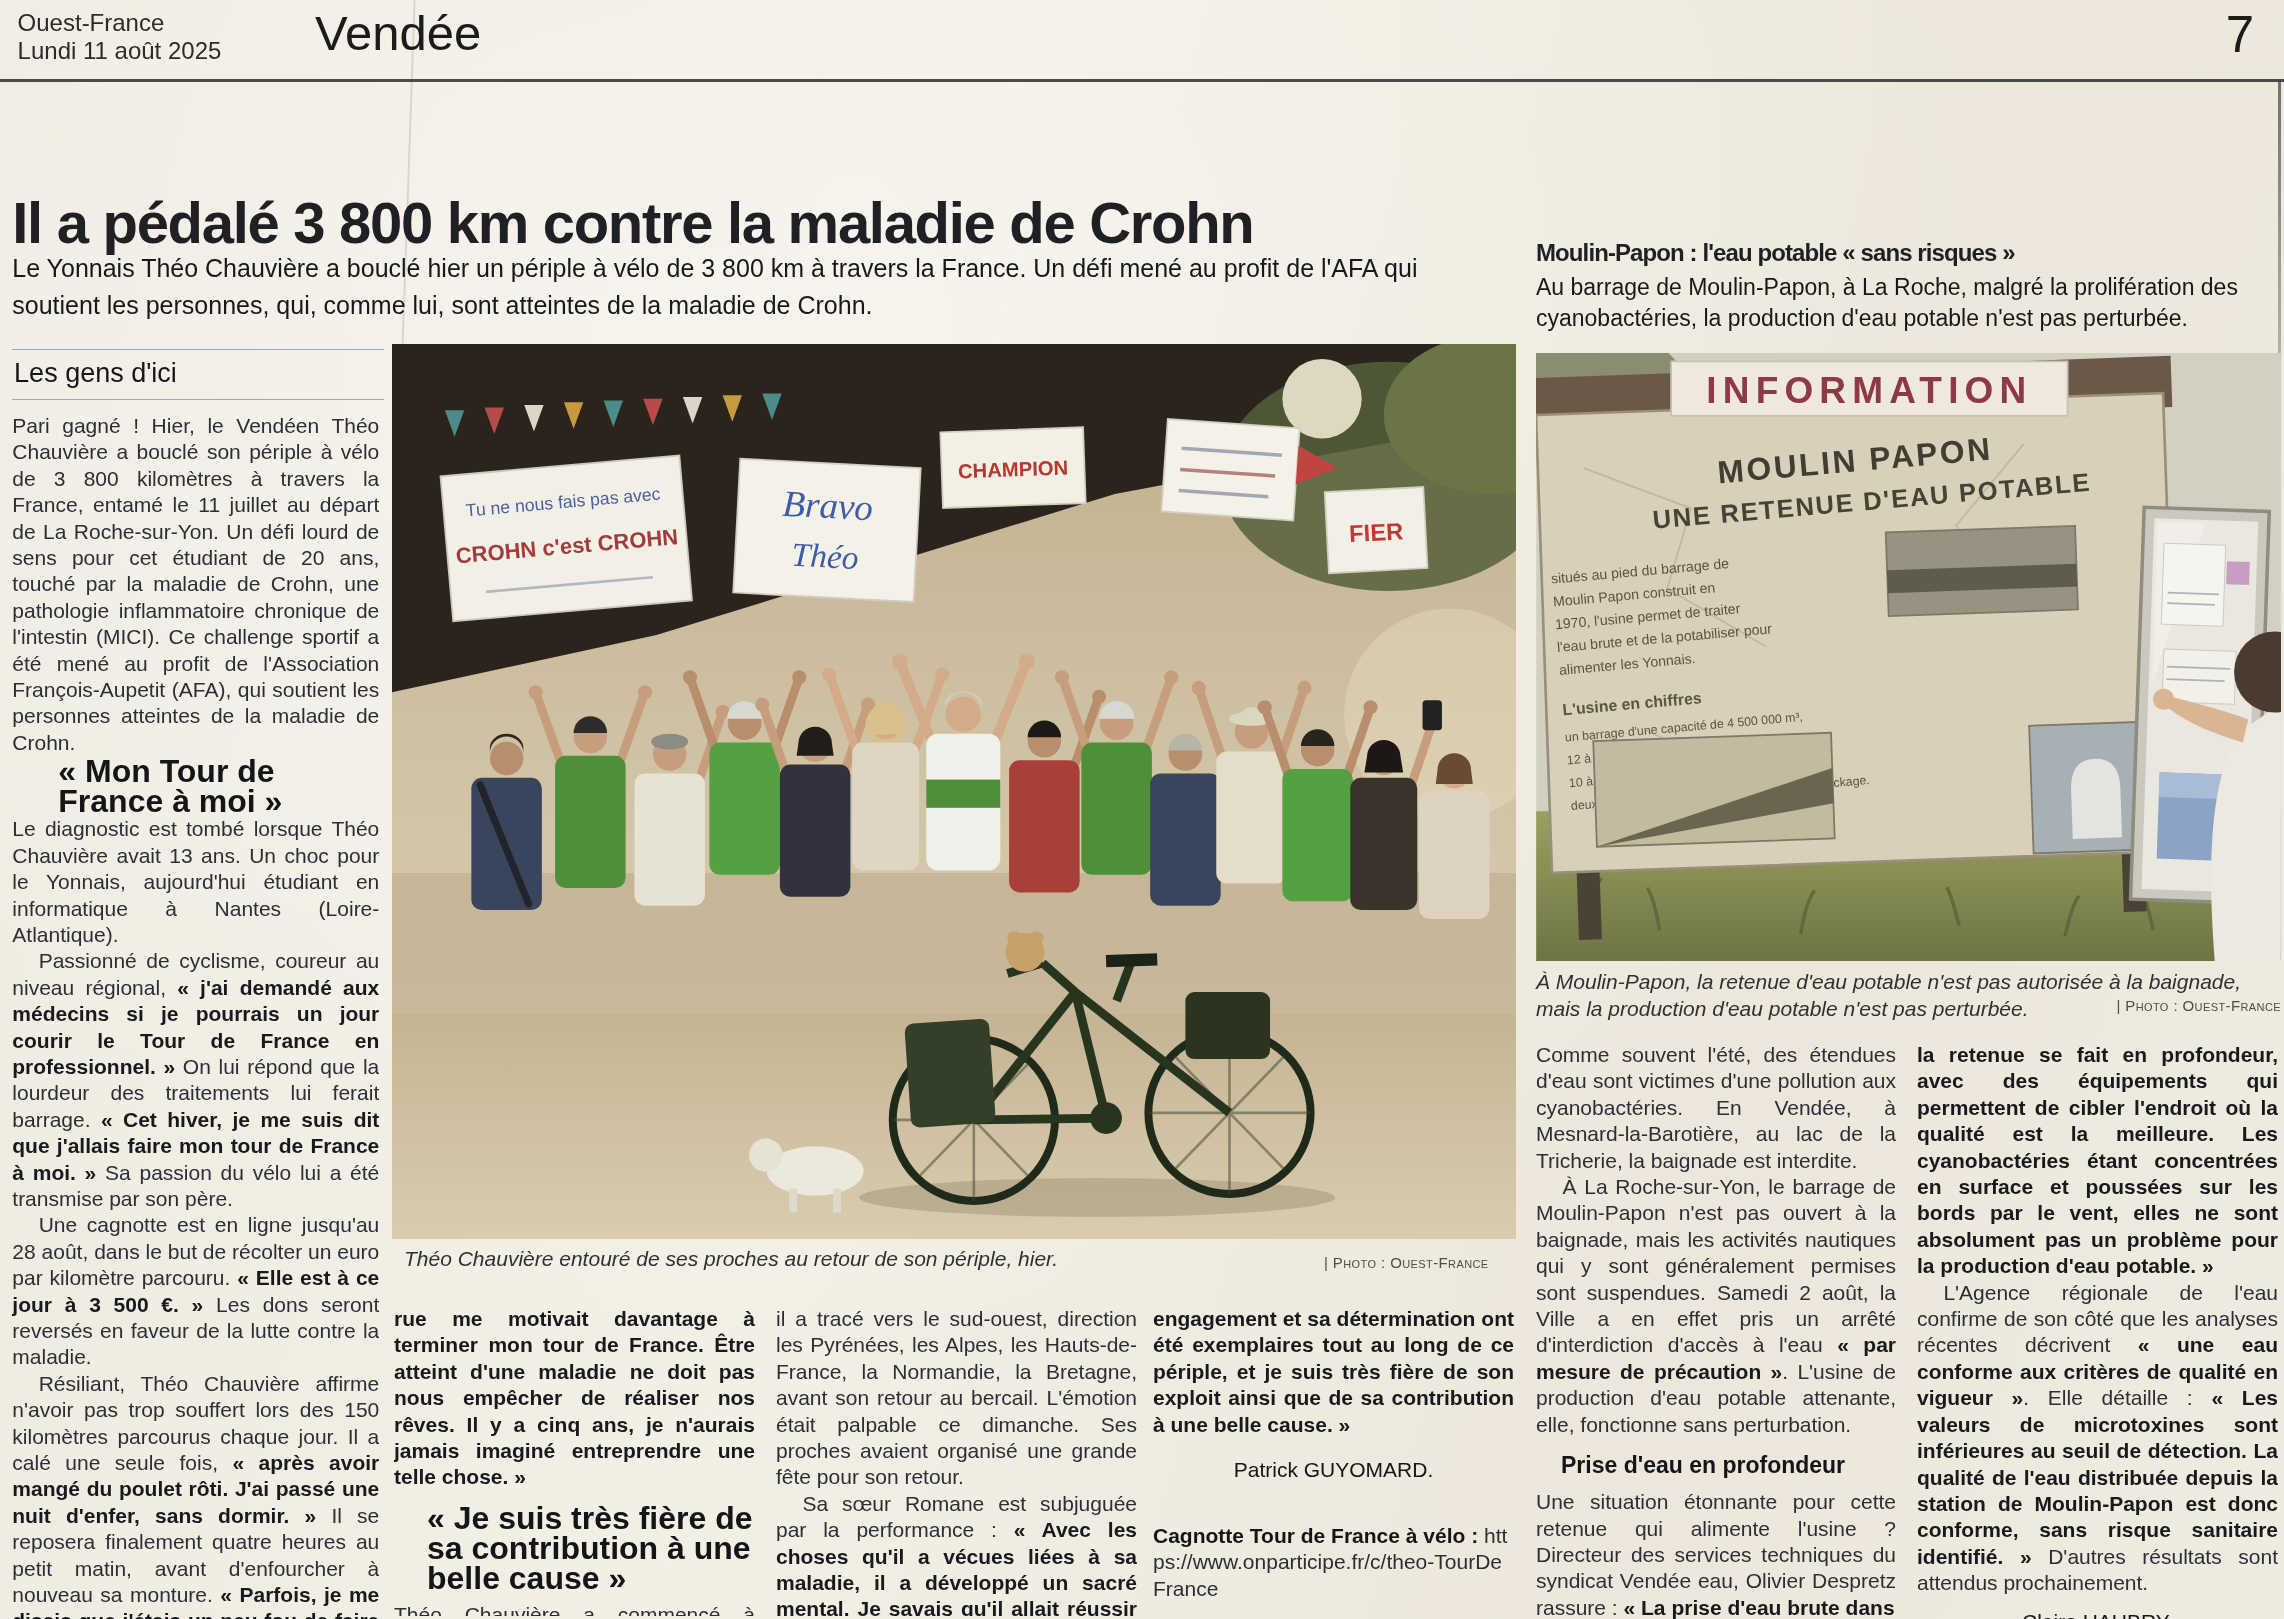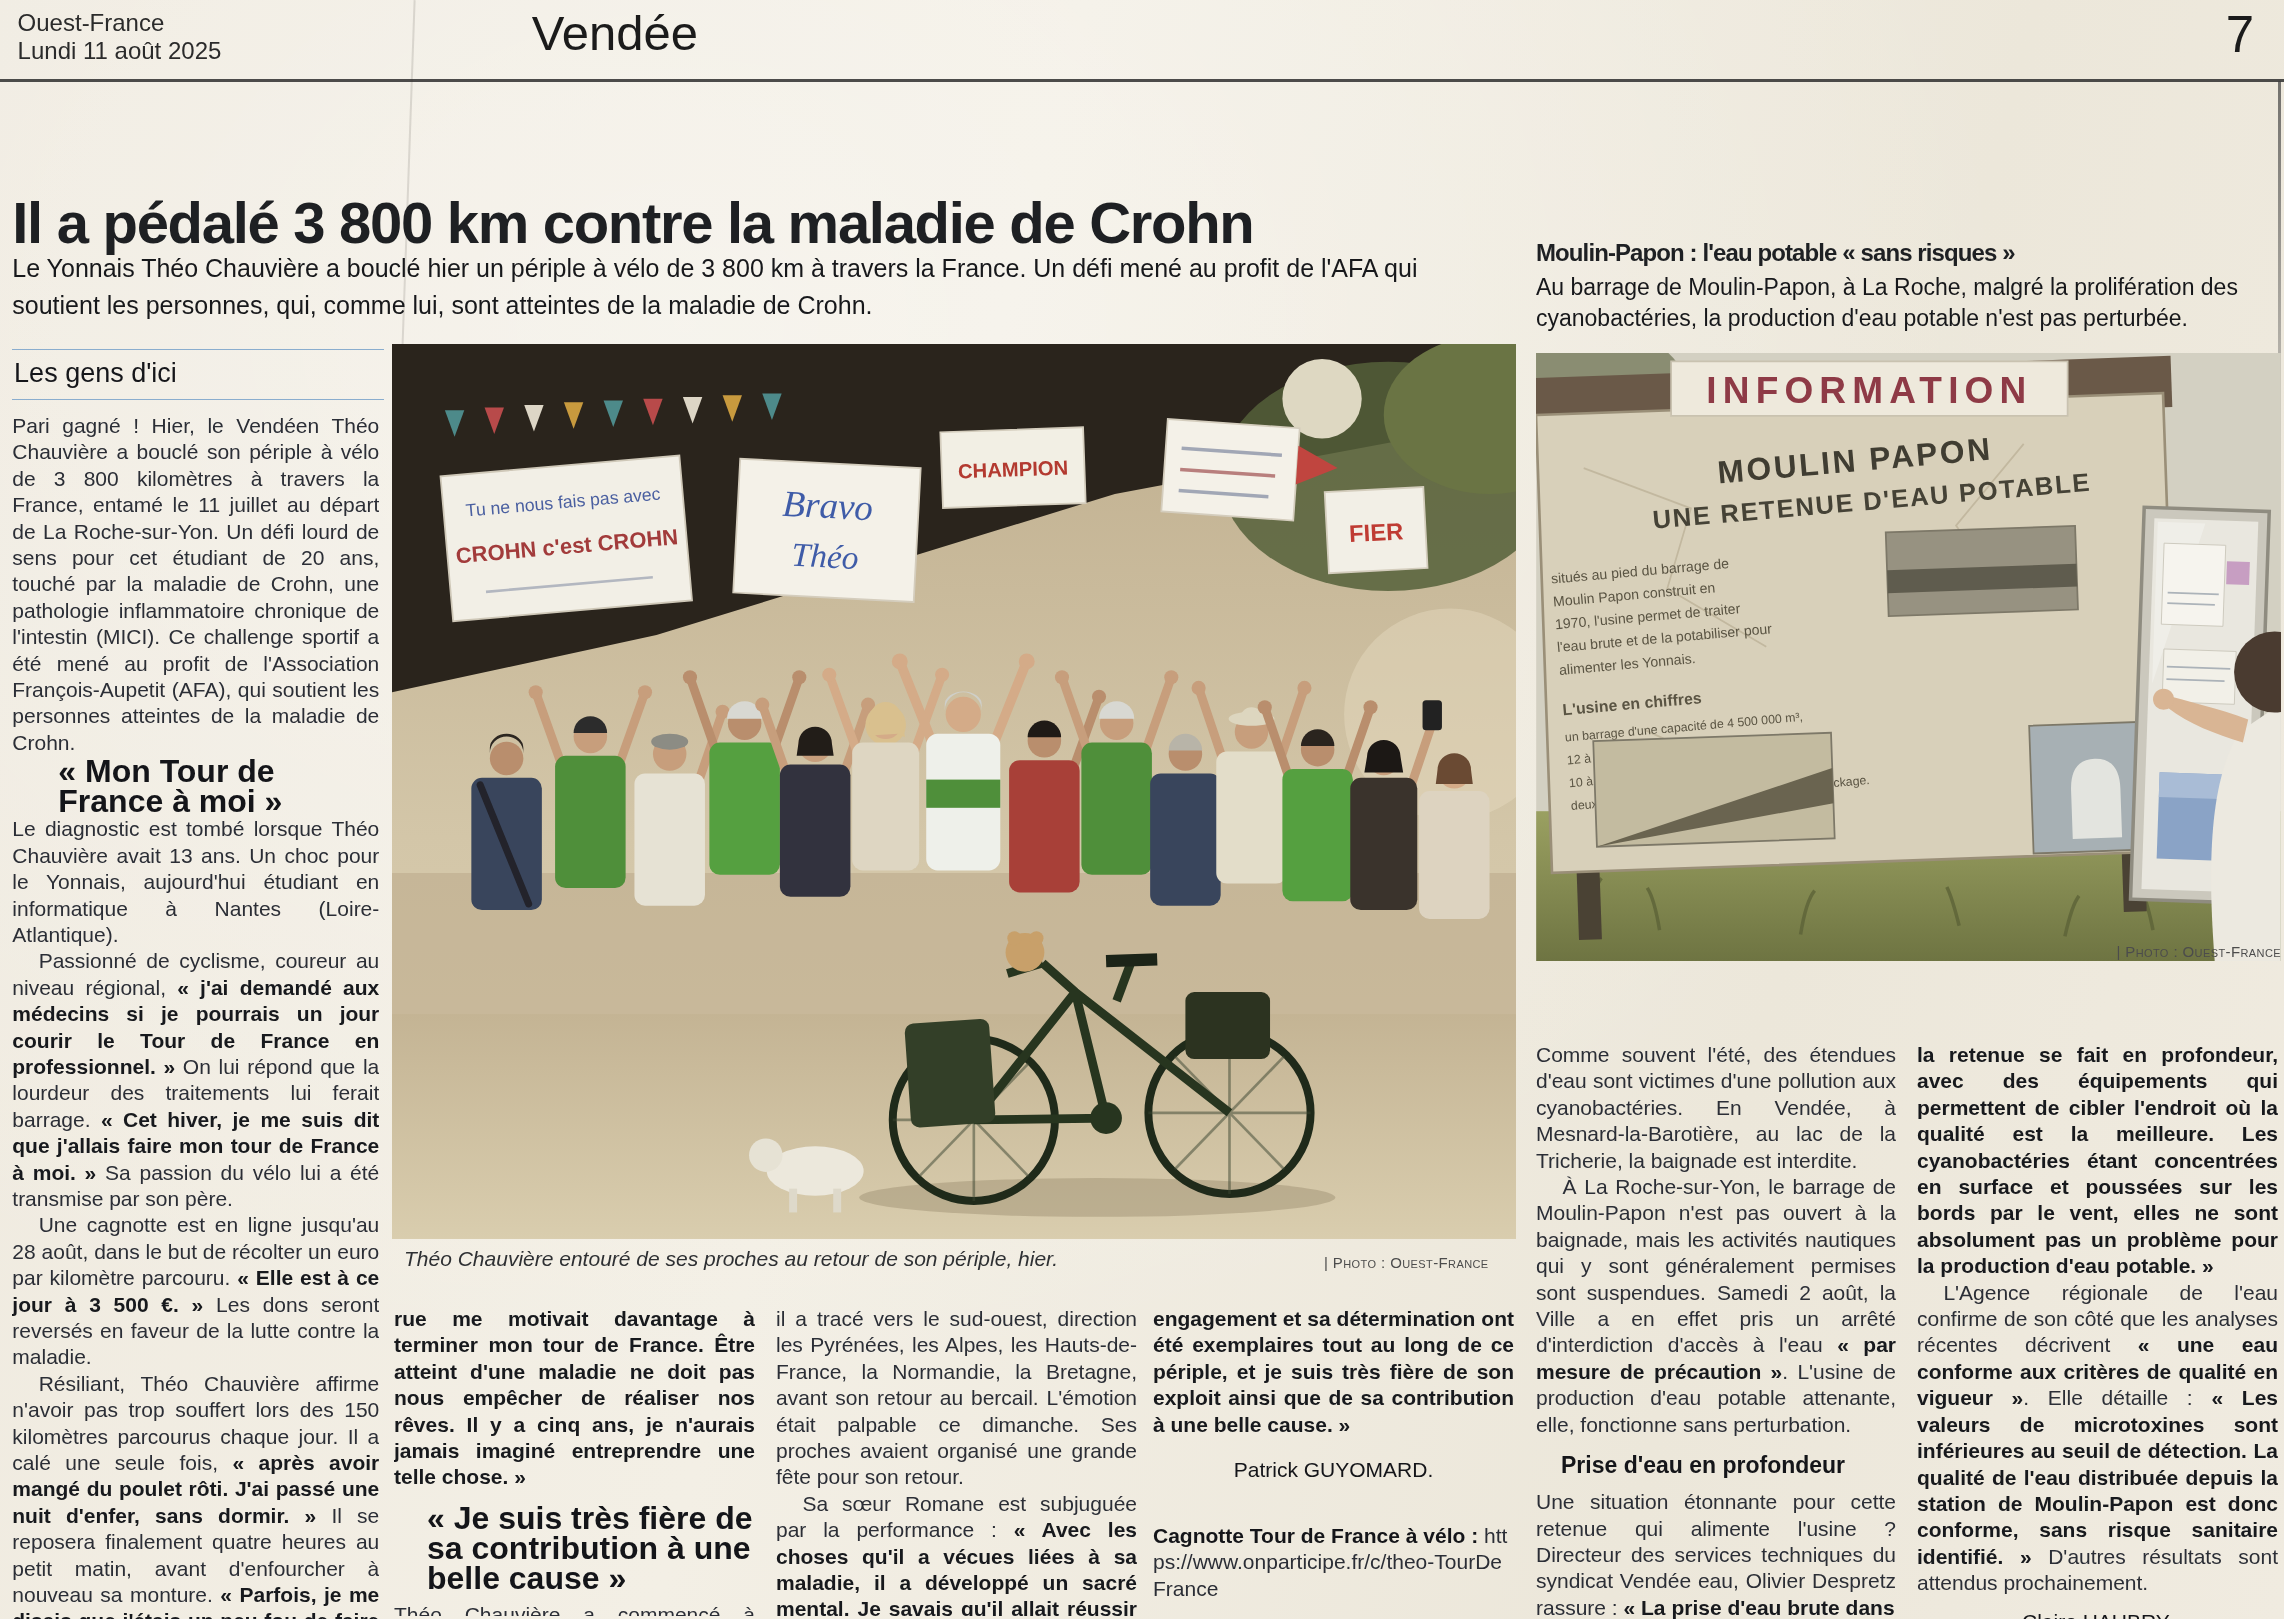--- a/index.html
+++ b/index.html
@@ -6,21 +6,21 @@
   .page{
     position:relative;width:2284px;height:1619px;overflow:hidden;
     background:
       radial-gradient(ellipse at 30% 20%, rgba(255,255,255,.35), rgba(255,255,255,0) 60%),
       linear-gradient(105deg,#efeadf,#f3efe5 40%,#ece7da 75%,#f0ebe0);
     font-family:"Liberation Sans", sans-serif;
     color:#24262b;
   }
   
   .brand{position:absolute;left:17.6px;top:8.8px;font-size:24px;line-height:28px;color:#2b2b2b;}
-  .section-title{position:absolute;left:345px;top:5.3px;width:353px;text-align:right;font-size:49px;font-weight:500;color:#1b1b1b;}
+  .section-title{position:absolute;left:315px;top:5.3px;width:353px;text-align:left;font-size:49px;font-weight:500;color:#1b1b1b;}
   .page-number{position:absolute;right:30px;top:5.3px;font-size:51px;font-weight:400;color:#1b1b1b;}
   .header-rule{position:absolute;left:0;top:79px;width:100%;height:2.6px;background:#2e2e2e;opacity:.85;}
   .crease{position:absolute;left:407px;top:0;width:1.8px;height:379px;background:rgba(60,50,40,.14);transform:rotate(2deg);}
   .scan-edge{position:absolute;right:2.6px;top:81px;width:3.5px;height:511px;background:linear-gradient(#3d3d3d,rgba(61,61,61,0));opacity:.7;}
 
   
   .headline-main{position:absolute;left:12.3px;top:152px;width:1490px;font-size:58px;line-height:63px;font-weight:700;letter-spacing:-1.3px;color:#1e2023;}
   .lede-main{position:absolute;left:12.3px;top:250px;width:1446px;font-size:25px;line-height:37px;color:#17181b;}
   .kicker{position:absolute;left:12.3px;top:349px;width:370px;border-top:1.8px solid #8aadce;border-bottom:1.8px solid #8aadce;padding:8px 0 9.7px 1.8px;font-size:27px;color:#15161a;}
   .col{position:absolute;text-align:justify;font-size:21px;line-height:26.4px;color:#2b2e36;overflow:hidden;}
@@ -405,20 +405,21 @@
       <g>
         <path d="M845,690 L770,690 C760,560 768,480 798,430 L845,398 Z" fill="#ece9e0"></path>
         <path d="M802,442 C770,432 742,422 716,402 L708,386 C740,396 772,402 808,416 Z" fill="#d9b594"></path>
         <circle cx="712" cy="393" r="12" fill="#d9b594"></circle>
         <circle cx="838" cy="362" r="46" fill="#4a3b30"></circle>
       </g>
     </svg>
   </div>
 
   <div class="caption" style="left:1536px;top:968px;width:745px;">
+    <span>À Moulin-Papon, la retenue d'eau potable n'est pas autorisée à la baignade, mais la production d'eau potable n'est pas perturbée.</span>
     <span class="credit" style="right:0;bottom:3.5px;">| Photo : Ouest-France</span>
   </div>
 
   <div class="col" style="left:1536px;top:1042px;width:360px;height:577px;">
     <p>Comme souvent l'été, des étendues d'eau sont victimes d'une pollution aux cyanobactéries. En Vendée, à Mesnard-la-Barotière, au lac de la Tricherie, la baignade est interdite.</p>
     <p class="ind"><span>À La Roche-sur-Yon, le barrage de Moulin-Papon n'est pas ouvert à la baignade, mais les activités nautiques qui y sont généralement permises sont suspendues. Samedi 2 août, la Ville a en effet pris un arrêté d'interdiction d'accès à l'eau </span><span class="bq">« par mesure de précaution »</span><span>. L'usine de production d'eau potable attenante, elle, fonctionne sans perturbation.</span></p>
     <p class="xhead rightart">Prise d'eau en profondeur</p>
     <p><span>Une situation étonnante pour cette retenue qui alimente l'usine ? Directeur des services techniques du syndicat Vendée eau, Olivier Despretz rassure : </span><span class="bq">« La prise d'eau brute dans</span></p>
   </div>
   <div class="col" style="left:1917px;top:1042px;width:361px;height:577px;">

